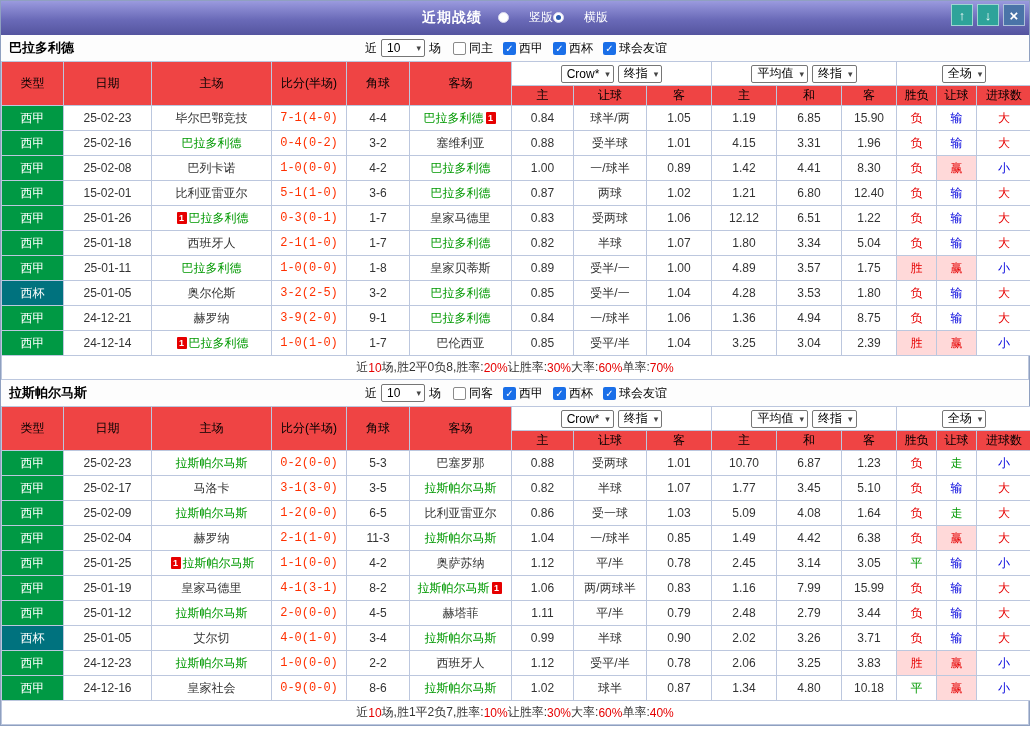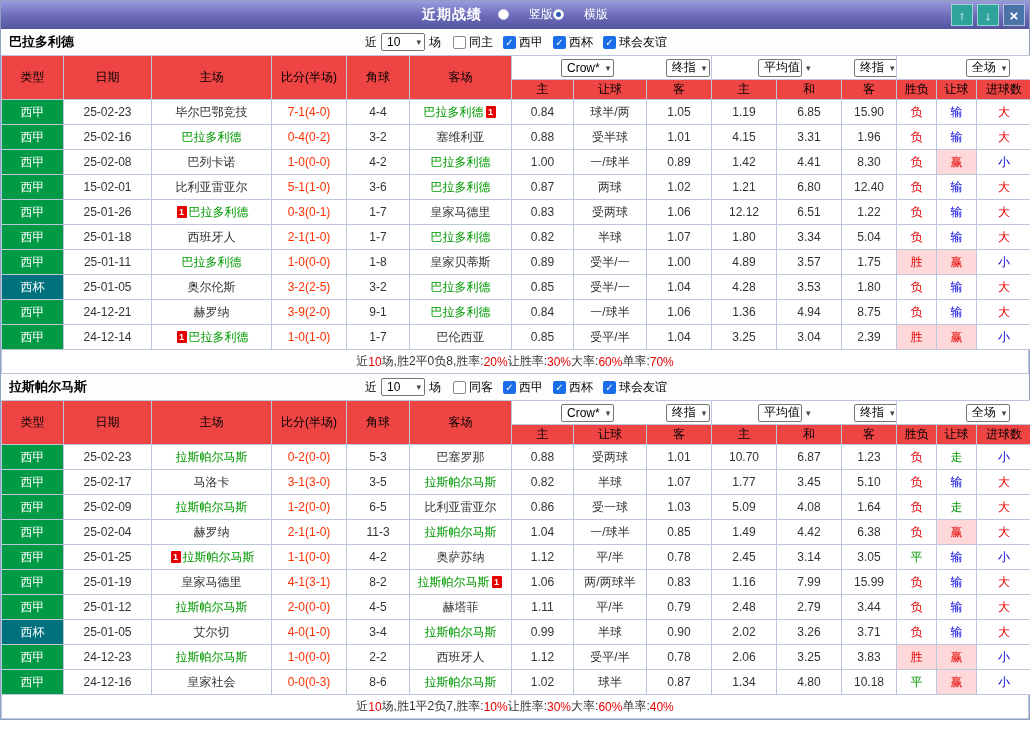--- a/index.html
+++ b/index.html
@@ -7,21 +7,21 @@
   body {
     width:1030px;
     font-family:"Liberation Sans","DejaVu Sans",sans-serif;
     background:#fff;
     color:#333;
   }
   .app { width:1030px; border:1px solid #8fa0c0; }
 
   
   .topbar {
-    height:28px;
+    height:34px;
     background:linear-gradient(180deg,#9a9ade 0%,#6a6ab8 55%,#54549f 100%);
     display:flex; align-items:center; position:relative; color:#fff;
   }
   .topbar-center { flex:1; display:flex; justify-content:center; align-items:center; gap:16px; }
   .title { font-weight:bold; font-size:14px; letter-spacing:1px; }
   .radio { display:inline-flex; align-items:center; gap:20px; font-size:12px; cursor:pointer; }
   .radio-dot { width:11px; height:11px; border-radius:50%; background:#fff; border:1px solid #d8d8ef; position:relative; display:inline-block; }
   .radio-dot.sel::after { content:""; position:absolute; left:2px; top:2px; right:2px; bottom:2px; border-radius:50%; background:#2a5db0; }
   .topbar-btns { position:absolute; right:4px; top:3px; display:flex; gap:4px; }
   .tbtn { width:22px; height:22px; display:flex; align-items:center; justify-content:center; color:#fff;
@@ -35,38 +35,38 @@
   .filter { width:100%; display:flex; justify-content:center; align-items:center; font-size:12px; color:#000; }
   .filter > span { margin:0 2px; }
   .cb-label { display:inline-flex; align-items:center; margin-left:10px; cursor:pointer; }
   .cb { width:13px; height:13px; display:inline-flex; align-items:center; justify-content:center;
         border-radius:2px; margin-right:3px; font-size:10px; line-height:13px; }
   .cb.on { background:#1a6fe8; color:#fff; }
   .cb.off { background:#fff; border:1px solid #8a8a8a; }
 
   .fake-select { display:inline-flex; align-items:center; justify-content:space-between;
                  border:1px solid #767676; background:#fff; height:18px; min-width:44px;
-                 padding:0 3px 0 5px; font-size:12px; gap:6px; border-radius:2px; cursor:pointer; color:#000;margin-left:48px; }
+                 padding:0 3px 0 5px; font-size:12px; gap:6px; border-radius:2px; cursor:pointer; color:#000; }
   .fs-arr { font-size:9px; color:#444; }
 
   
   table.res-table { border-collapse:collapse; table-layout:fixed; width:1030px; }
   .res-table th, .res-table td {
     border:1px solid #bcc7de; text-align:center; font-size:12px; font-weight:normal;
     overflow:hidden; white-space:nowrap; padding:0 1px;
   }
   .res-table th { background:#ef4444; height:20px; color:#000; }
   .res-table th.dd { background:#fff; height:24px; }
   .ddwrap { display:flex; justify-content:center; align-items:center; gap:4px; }
   .res-table td { height:25px; color:#333; background:#fff; }
 
   td.lg { color:#fff; }
   td.lg.liga { background:#009944; }
   td.lg.cup  { background:#00727e; }
-  td.score { color:#ff3000; }
+  td.score { color:#ff3000;font-family:Liberation Mono, monospace; }
   .team-green { color:#009900; }
   .team-opp { color:#333; }
   .redcard { display:inline-block; width:10px; height:12px; background:#e60000; color:#fff;
              font-size:9px; line-height:12px; text-align:center; margin:0 2px; border-radius:1px;
              vertical-align:1px; font-weight:bold; }
 
   td.res.r   { color:#e60000; }
   td.res.b   { color:#0000dd; }
   td.res.g   { color:#009900; }
   td.res.rbg { color:#e60000; background:#ffd9d9; }
@@ -636,21 +636,21 @@
               <td>3.25</td>
               <td>3.83</td>
               <td class="res rbg">胜</td>
               <td class="res rbg">赢</td>
               <td class="res b">小</td>
             </tr>
             <tr>
               <td class="lg liga">西甲</td>
               <td>24-12-16</td>
               <td class="teamcell"><span class="team-opp">皇家社会</span></td>
-              <td class="score">0-0(0-3)</td>
+              <td class="score">0-9(0-0)</td>
               <td>8-6</td>
               <td class="teamcell"><span class="team-green">拉斯帕尔马斯</span></td>
               <td>1.02</td>
               <td>球半</td>
               <td>0.87</td>
               <td>1.34</td>
               <td>4.80</td>
               <td>10.18</td>
               <td class="res g">平</td>
               <td class="res rbg">赢</td>

